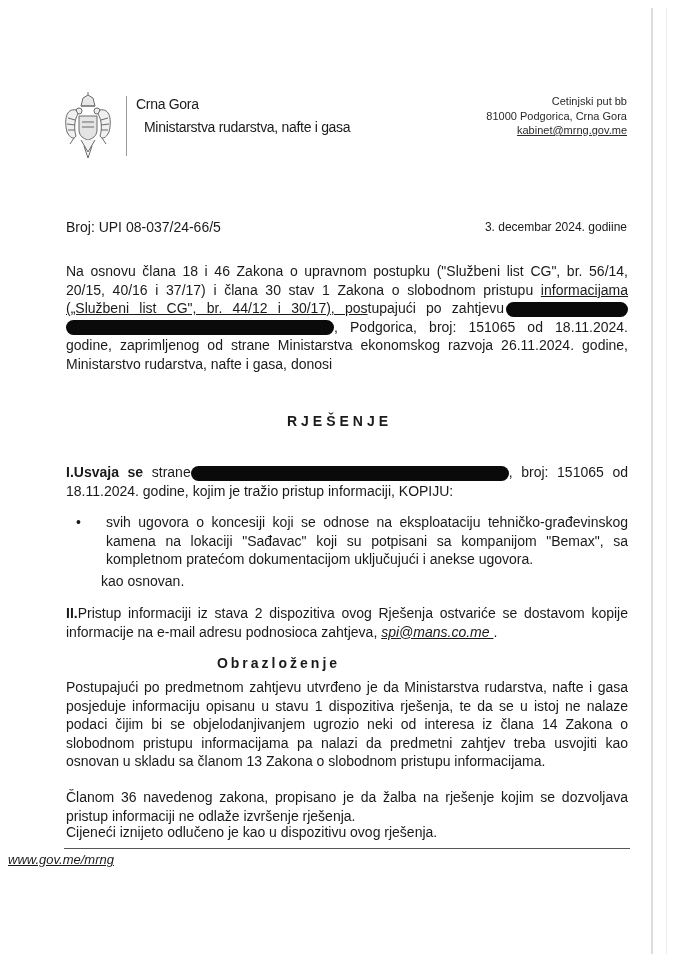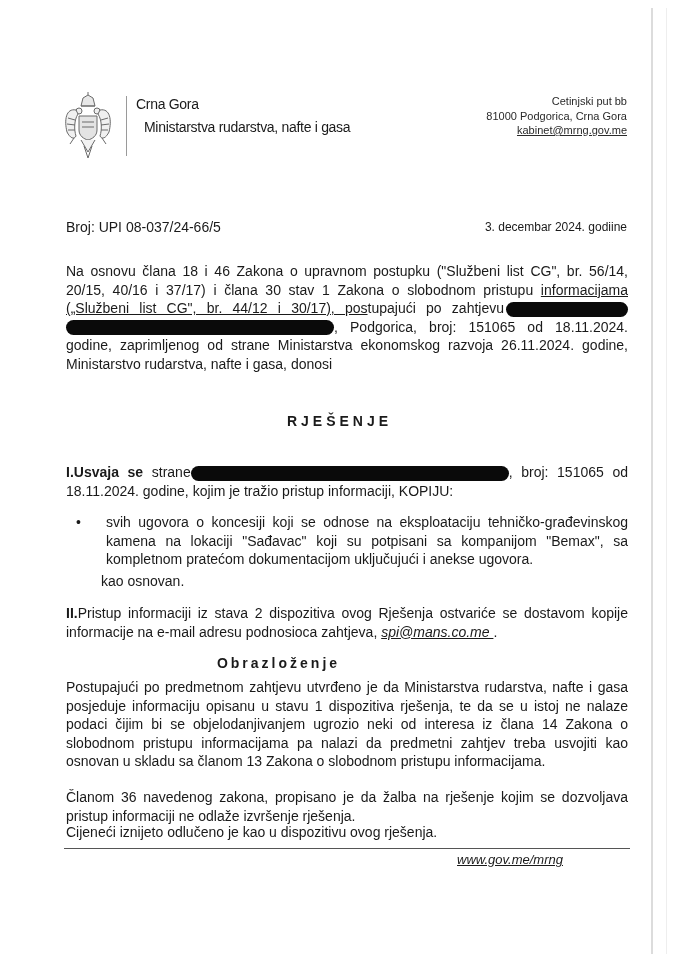--- a/index.html
+++ b/index.html
@@ -156,21 +156,21 @@
       width: 566px;
       top: 848px;
       height: 1px;
       background: #555555;
     }
     .footer-url {
       position: absolute;
       left: 0;
       width: 563px;
       top: 852px;
-      text-align: right;
+      text-align: left;
       font-style: italic;
       text-decoration: underline;
       font-size: 13px;
       padding-left: 8px;
       box-sizing: border-box;
     }
   </style>
 </head>
 <body>
 

